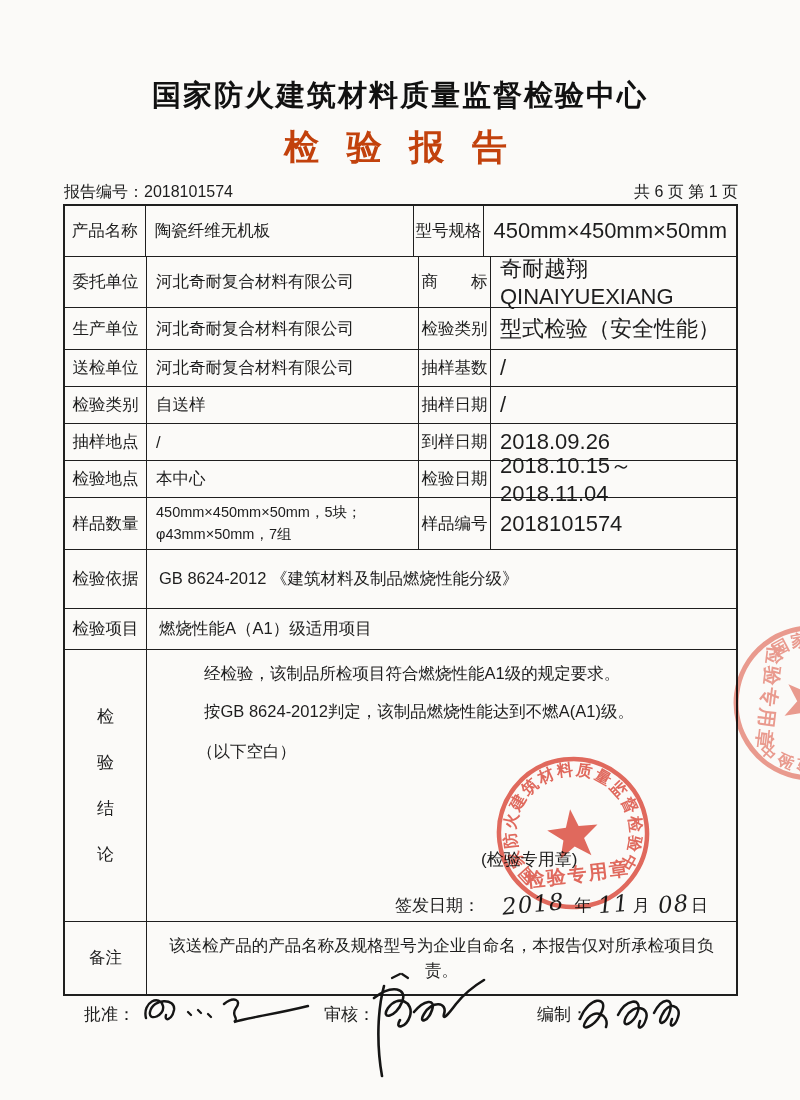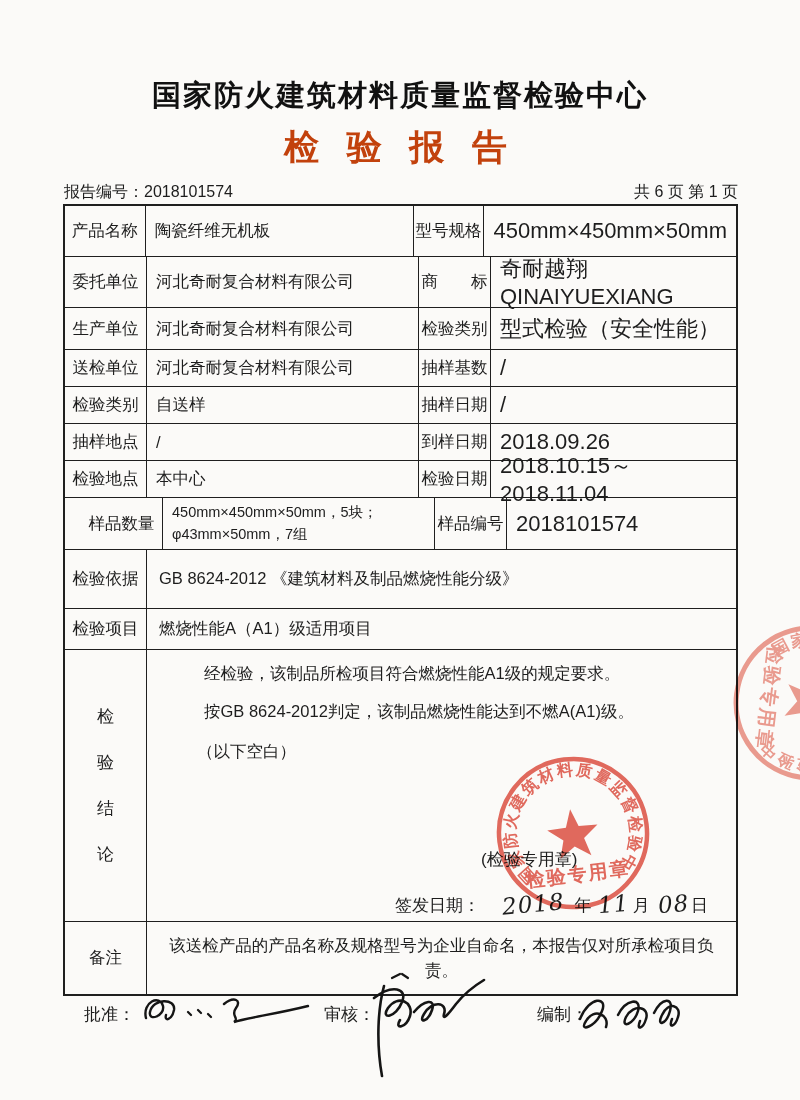--- a/index.html
+++ b/index.html
@@ -24,21 +24,21 @@
   .vc  { width:272px; border-right:1.5px solid #1f1f1f; display:flex; align-items:center;
          padding:0 9px; font-size:16.5px; }
   .lc2 { width:72px;  border-right:1.5px solid #1f1f1f; display:flex; align-items:center;
          justify-content:center; font-size:16.5px; white-space:nowrap; }
   .vc2 { flex:1; display:flex; align-items:center; padding:0 9px; font-size:22px; }
   .small-val { font-size:14.5px; line-height:1.45; }
   .span-cell { flex:1; display:flex; align-items:center; padding:0 12px; font-size:16.5px;text-align:center; }
 
   .r1,.r2 { height:51px; } .r3 { height:42px; }
   .r4,.r5,.r6,.r7 { height:37px; }
-  .r8 { height:52px;padding-left:16px; } .r9 { height:59px; } .r10 { height:41px; }
+  .r8 { height:52px; } .r9 { height:59px; } .r10 { height:41px; }
   .r11 { height:272px; } .r12 { height:72px; }
 
   .concl-label { flex-direction:column; gap:23px; font-size:17px; }
   .concl-cell { position:relative; flex:1; font-size:16.5px; }
   .concl-p1 { position:absolute; left:57px; top:13px; }
   .concl-p2 { position:absolute; left:57px; top:51px; }
   .concl-p3 { position:absolute; left:50px; top:91px; }
   .stamp-note { position:absolute; left:334px; top:198px; font-size:17px; }
   .issue-line { position:absolute; left:248px; top:240px; font-size:17px; white-space:nowrap; }
   .hand { display:inline-block; font-family:"DejaVu Serif",serif; font-style:italic;

